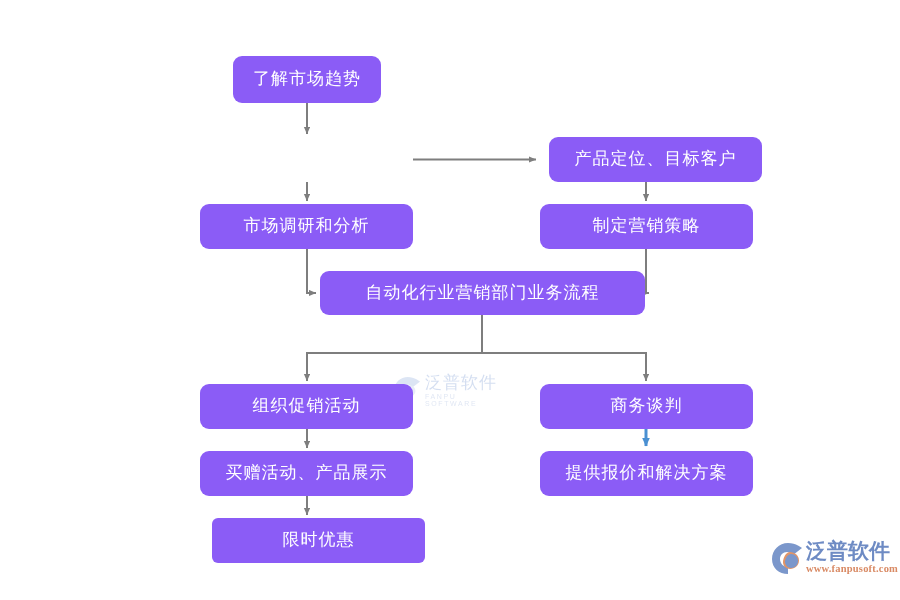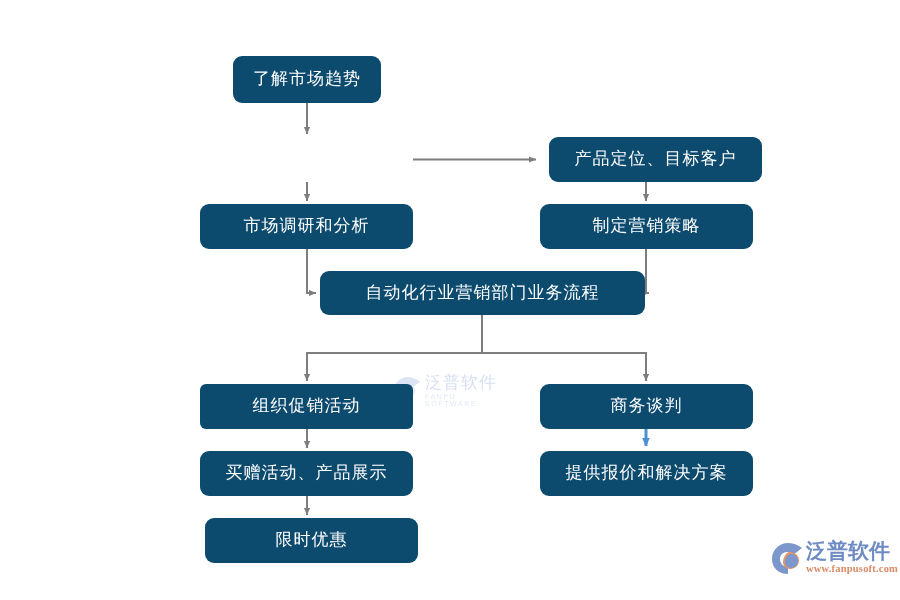--- a/index.html
+++ b/index.html
@@ -18,21 +18,21 @@
   #canvas {
     position: absolute;
     left: 0; top: 0;
     width: 900px;
     height: 600px;
   }
 
   
   .node {
     position: absolute;
-    background: #0c4a6e;
+    background: #8b5cf6;
     color: #ffffff;
     border-radius: 9px;
     display: flex;
     align-items: center;
     justify-content: center;
     text-align: left;
     font-size: 17px;
     letter-spacing: 1px;
     line-height: 1.1;
     box-sizing: border-box;
@@ -176,29 +176,29 @@
 
 
   <div class="node" style="left:540px; top:137px; width:213px; height:45px;margin-left:9px;">产品定位、目标客户</div>
 
   <div class="node" style="left:200px; top:204px; width:213px; height:45px;">市场调研和分析</div>
 
   <div class="node" style="left:540px; top:204px; width:213px; height:45px;">制定营销策略</div>
 
   <div class="node" style="left:320px; top:271px; width:325px; height:44px;">自动化行业营销部门业务流程</div>
 
-  <div class="node" style="left:200px; top:384px; width:213px; height:45px;border-radius:6px;">组织促销活动</div>
+  <div class="node" style="left:200px; top:384px; width:213px; height:45px;">组织促销活动</div>
 
   <div class="node" style="left:540px; top:384px; width:213px; height:45px;">商务谈判</div>
 
   <div class="node" style="left:200px; top:451px; width:213px; height:45px;">买赠活动、产品展示</div>
 
   <div class="node" style="left:540px; top:451px; width:213px; height:45px;">提供报价和解决方案</div>
 
-  <div class="node" style="left:205px; top:518px; width:213px; height:45px;">限时优惠</div>
+  <div class="node" style="left:212px; top:518px; width:213px; height:45px;border-radius:6px;">限时优惠</div>
 
   <div id="logo">
     <div class="logo-mark">
       <svg viewBox="0 0 34 34" width="34" height="34">
         <path d="M2,18 C2,9 9,2 18,2 C26,2 32,7 32,7 L23,14 C23,14 21,11 17,11 C13,11 10,14 10,18 C10,23 14,26 18,26 L18,33 C9,33 2,27 2,18 Z" fill="#7B97CB"></path>
         <path d="M20,11 C25,11 29,15 29,19.5 C29,24 25,28 20,28 C16,28 13,25 13,21 C13,17 16,11 20,11 Z" fill="#E09468"></path>
         <path d="M21,13 C25,13 28,16 28,20 C28,24 25,27 21,27 C18,27 15,24 15,21 C15,17 18,13 21,13 Z" fill="#7B97CB"></path>
       </svg>
     </div>
     <div class="logo-text">

